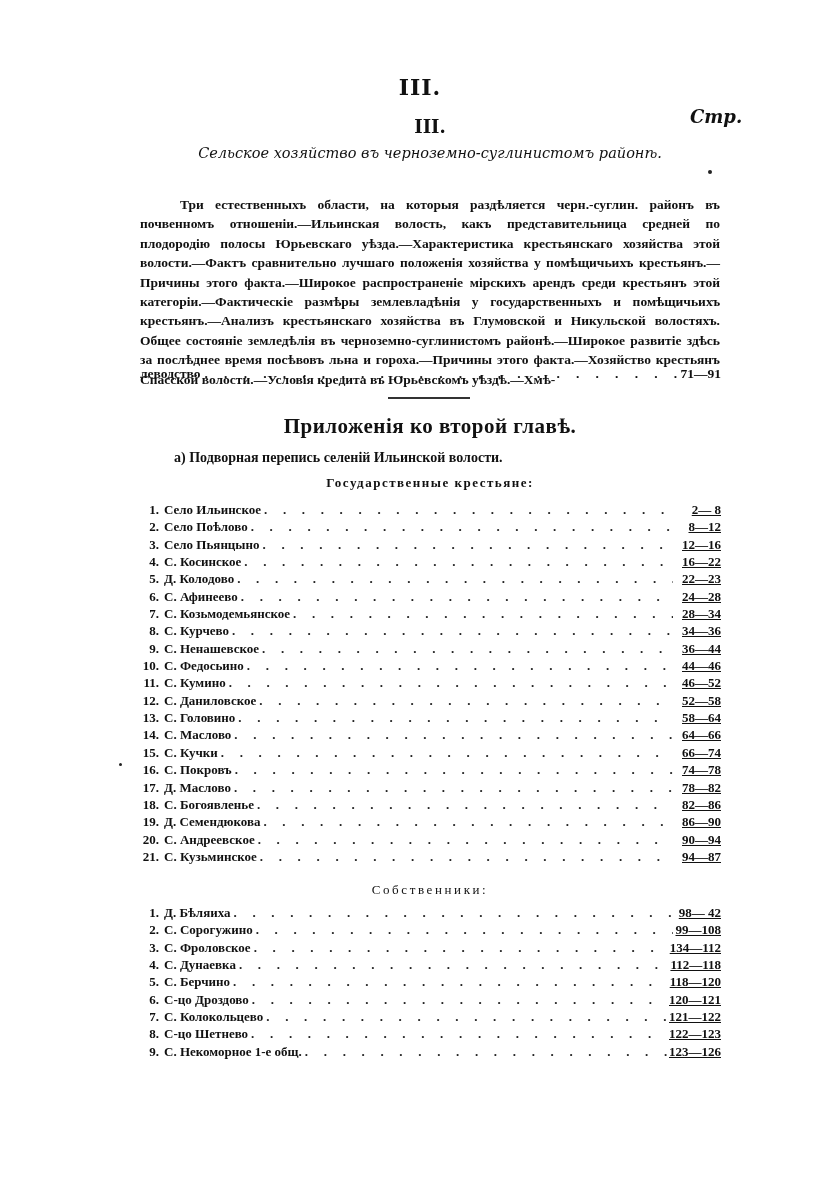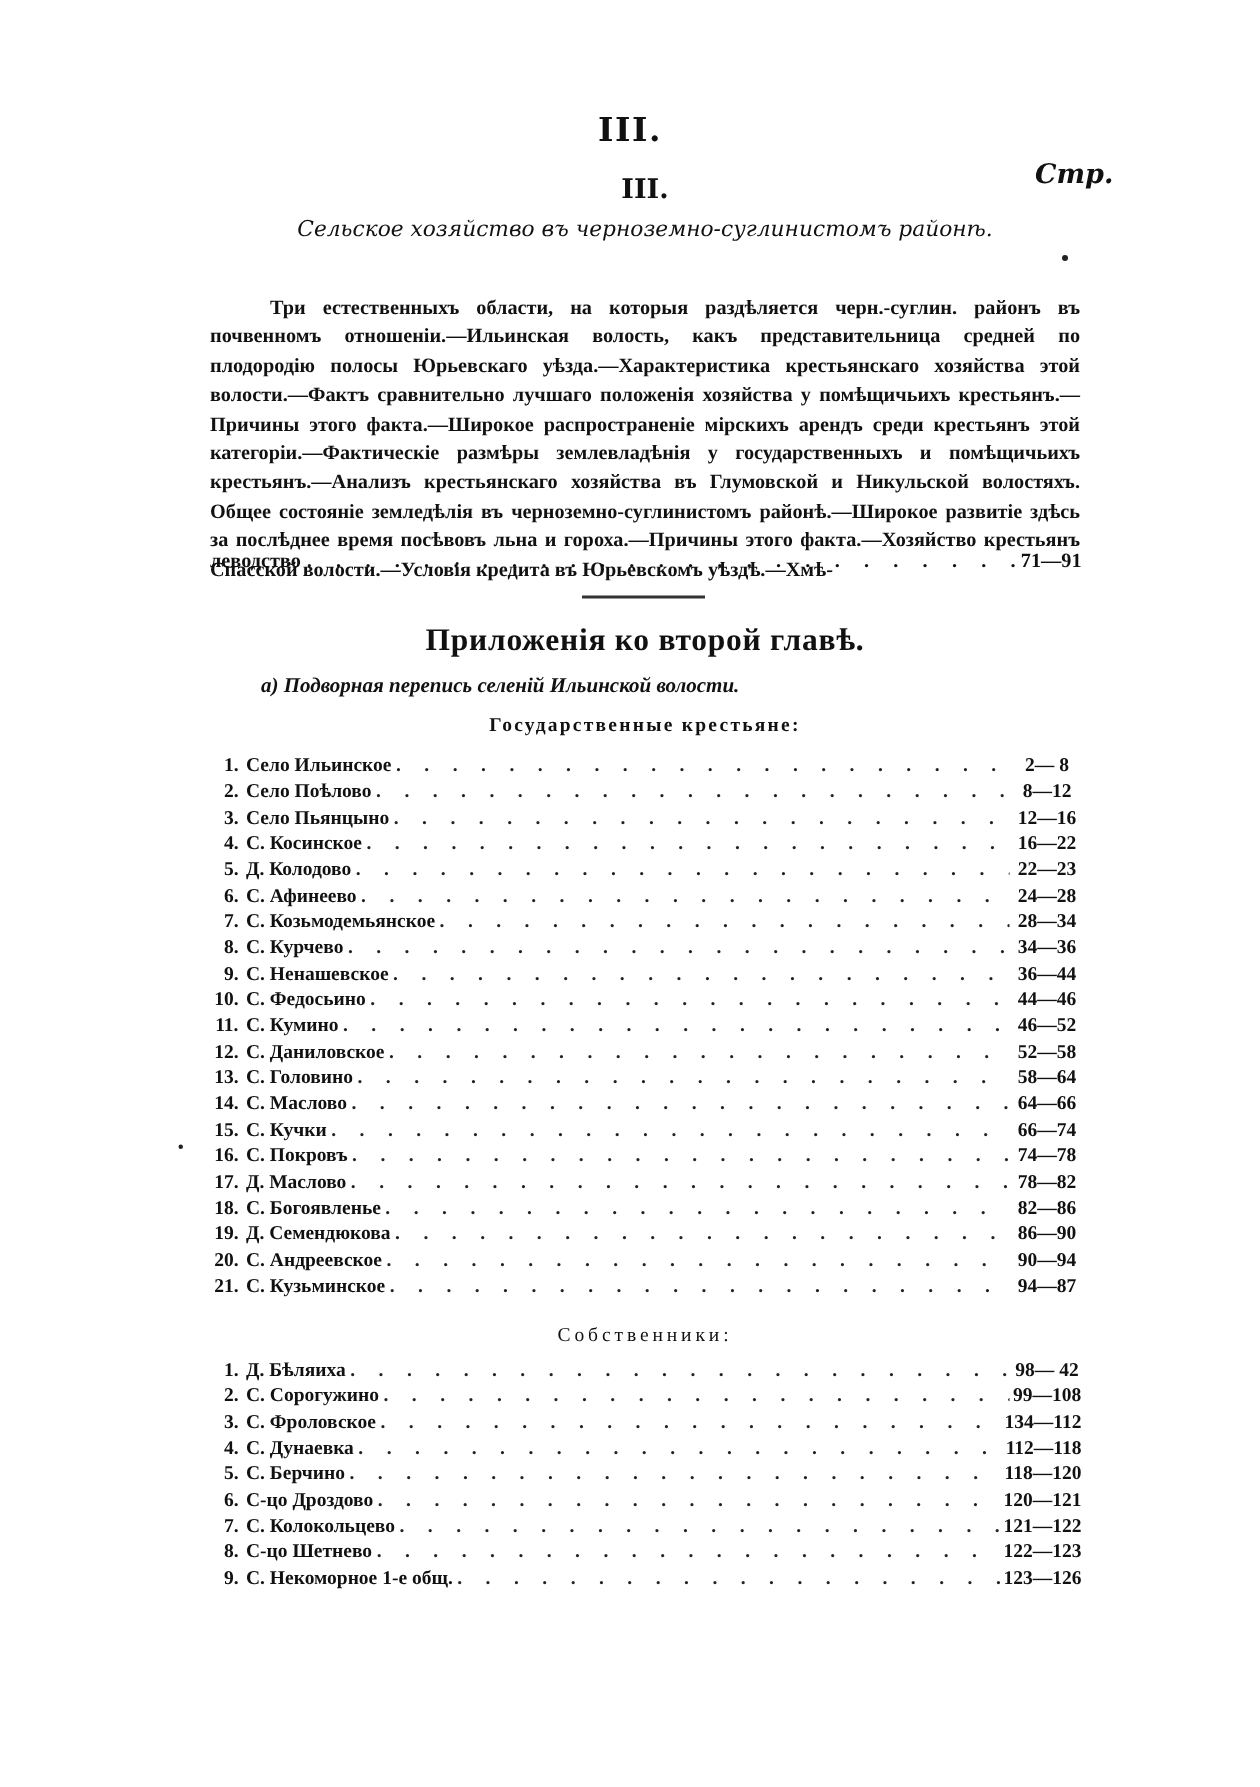--- a/index.html
+++ b/index.html
@@ -40,42 +40,41 @@
     .stray-dot2 { left: 119px; top: 763px; width: 3px; height: 3px; background: #222; border-radius: 50%; }
     .divider { left: 388px; top: 397px; width: 82px; height: 2px; background: #333; }
     .appendix-title {
       left: 0; width: 860px; top: 414px; text-align: center;
       font-size: 21px; font-weight: bold; font-family: "Liberation Serif", serif;
       letter-spacing: 0.5px;
     }
     .subsection {
       left: 174px; top: 450px; font-size: 14px; font-weight: bold;
       font-family: "Liberation Serif", serif;
-      font-style: italic;
     }
     .group-heading {
       left: 0; width: 860px; top: 475px; text-align: center;
       font-size: 13px; font-weight: bold; letter-spacing: 1.5px;
       font-family: "Liberation Serif", serif;
     }
     .group-heading2 {
       left: 0; width: 860px; top: 882px; text-align: center;
       font-size: 13px; letter-spacing: 2.6px;
       font-family: "Liberation Serif", serif;
     }
     .toc-list { left: 130px; width: 591px; }
     .toc-row {
       display: flex; align-items: baseline; height: 17.35px;
       font-size: 13px; font-weight: bold; font-family: "Liberation Serif", serif;
       white-space: nowrap;
     }
     .toc-num { width: 34px; text-align: right; padding-right: 5px; box-sizing: border-box; }
     .toc-name { }
     .toc-leader { flex: 1; overflow: hidden; white-space: nowrap; letter-spacing: 6.2px; padding-left: 3px; color: #222; }
-    .toc-pages { text-align: center; padding-left: 2px; min-width: 46px; }
+    .toc-pages { text-align: right; padding-left: 2px; min-width: 46px; text-decoration: underline; }
   </style>
 </head>
 <body>
 
 <div class="abs roman-top">III.</div>
 <div class="abs str-label">Стр.</div>
 <div class="abs roman-sub">III.</div>
 <div class="abs section-title">Сельское хозяйство въ черноземно-суглинистомъ районѣ.</div>
 
 <div class="abs paragraph"><span class="indent"></span><span>Три естественныхъ области, на которыя раздѣляется черн.-суглин. районъ въ почвенномъ отношеніи.—Ильинская волость, какъ представительница средней по плодородію полосы Юрьевскаго уѣзда.—Характеристика крестьянскаго хозяйства этой волости.—Фактъ сравнительно лучшаго положенія хозяйства у помѣщичьихъ крестьянъ.—Причины этого факта.—Широкое распространеніе мірскихъ арендъ среди крестьянъ этой категоріи.—Фактическіе размѣры землевладѣнія у государственныхъ и помѣщичьихъ крестьянъ.—Анализъ крестьянскаго хозяйства въ Глумовской и Никульской волостяхъ. Общее состояніе земледѣлія въ черноземно-суглинистомъ районѣ.—Широкое развитіе здѣсь за послѣднее время посѣвовъ льна и гороха.—Причины этого факта.—Хозяйство крестьянъ Спасской волости.—Условія кредита въ Юрьевскомъ уѣздѣ.—Хмѣ-</span></div>

